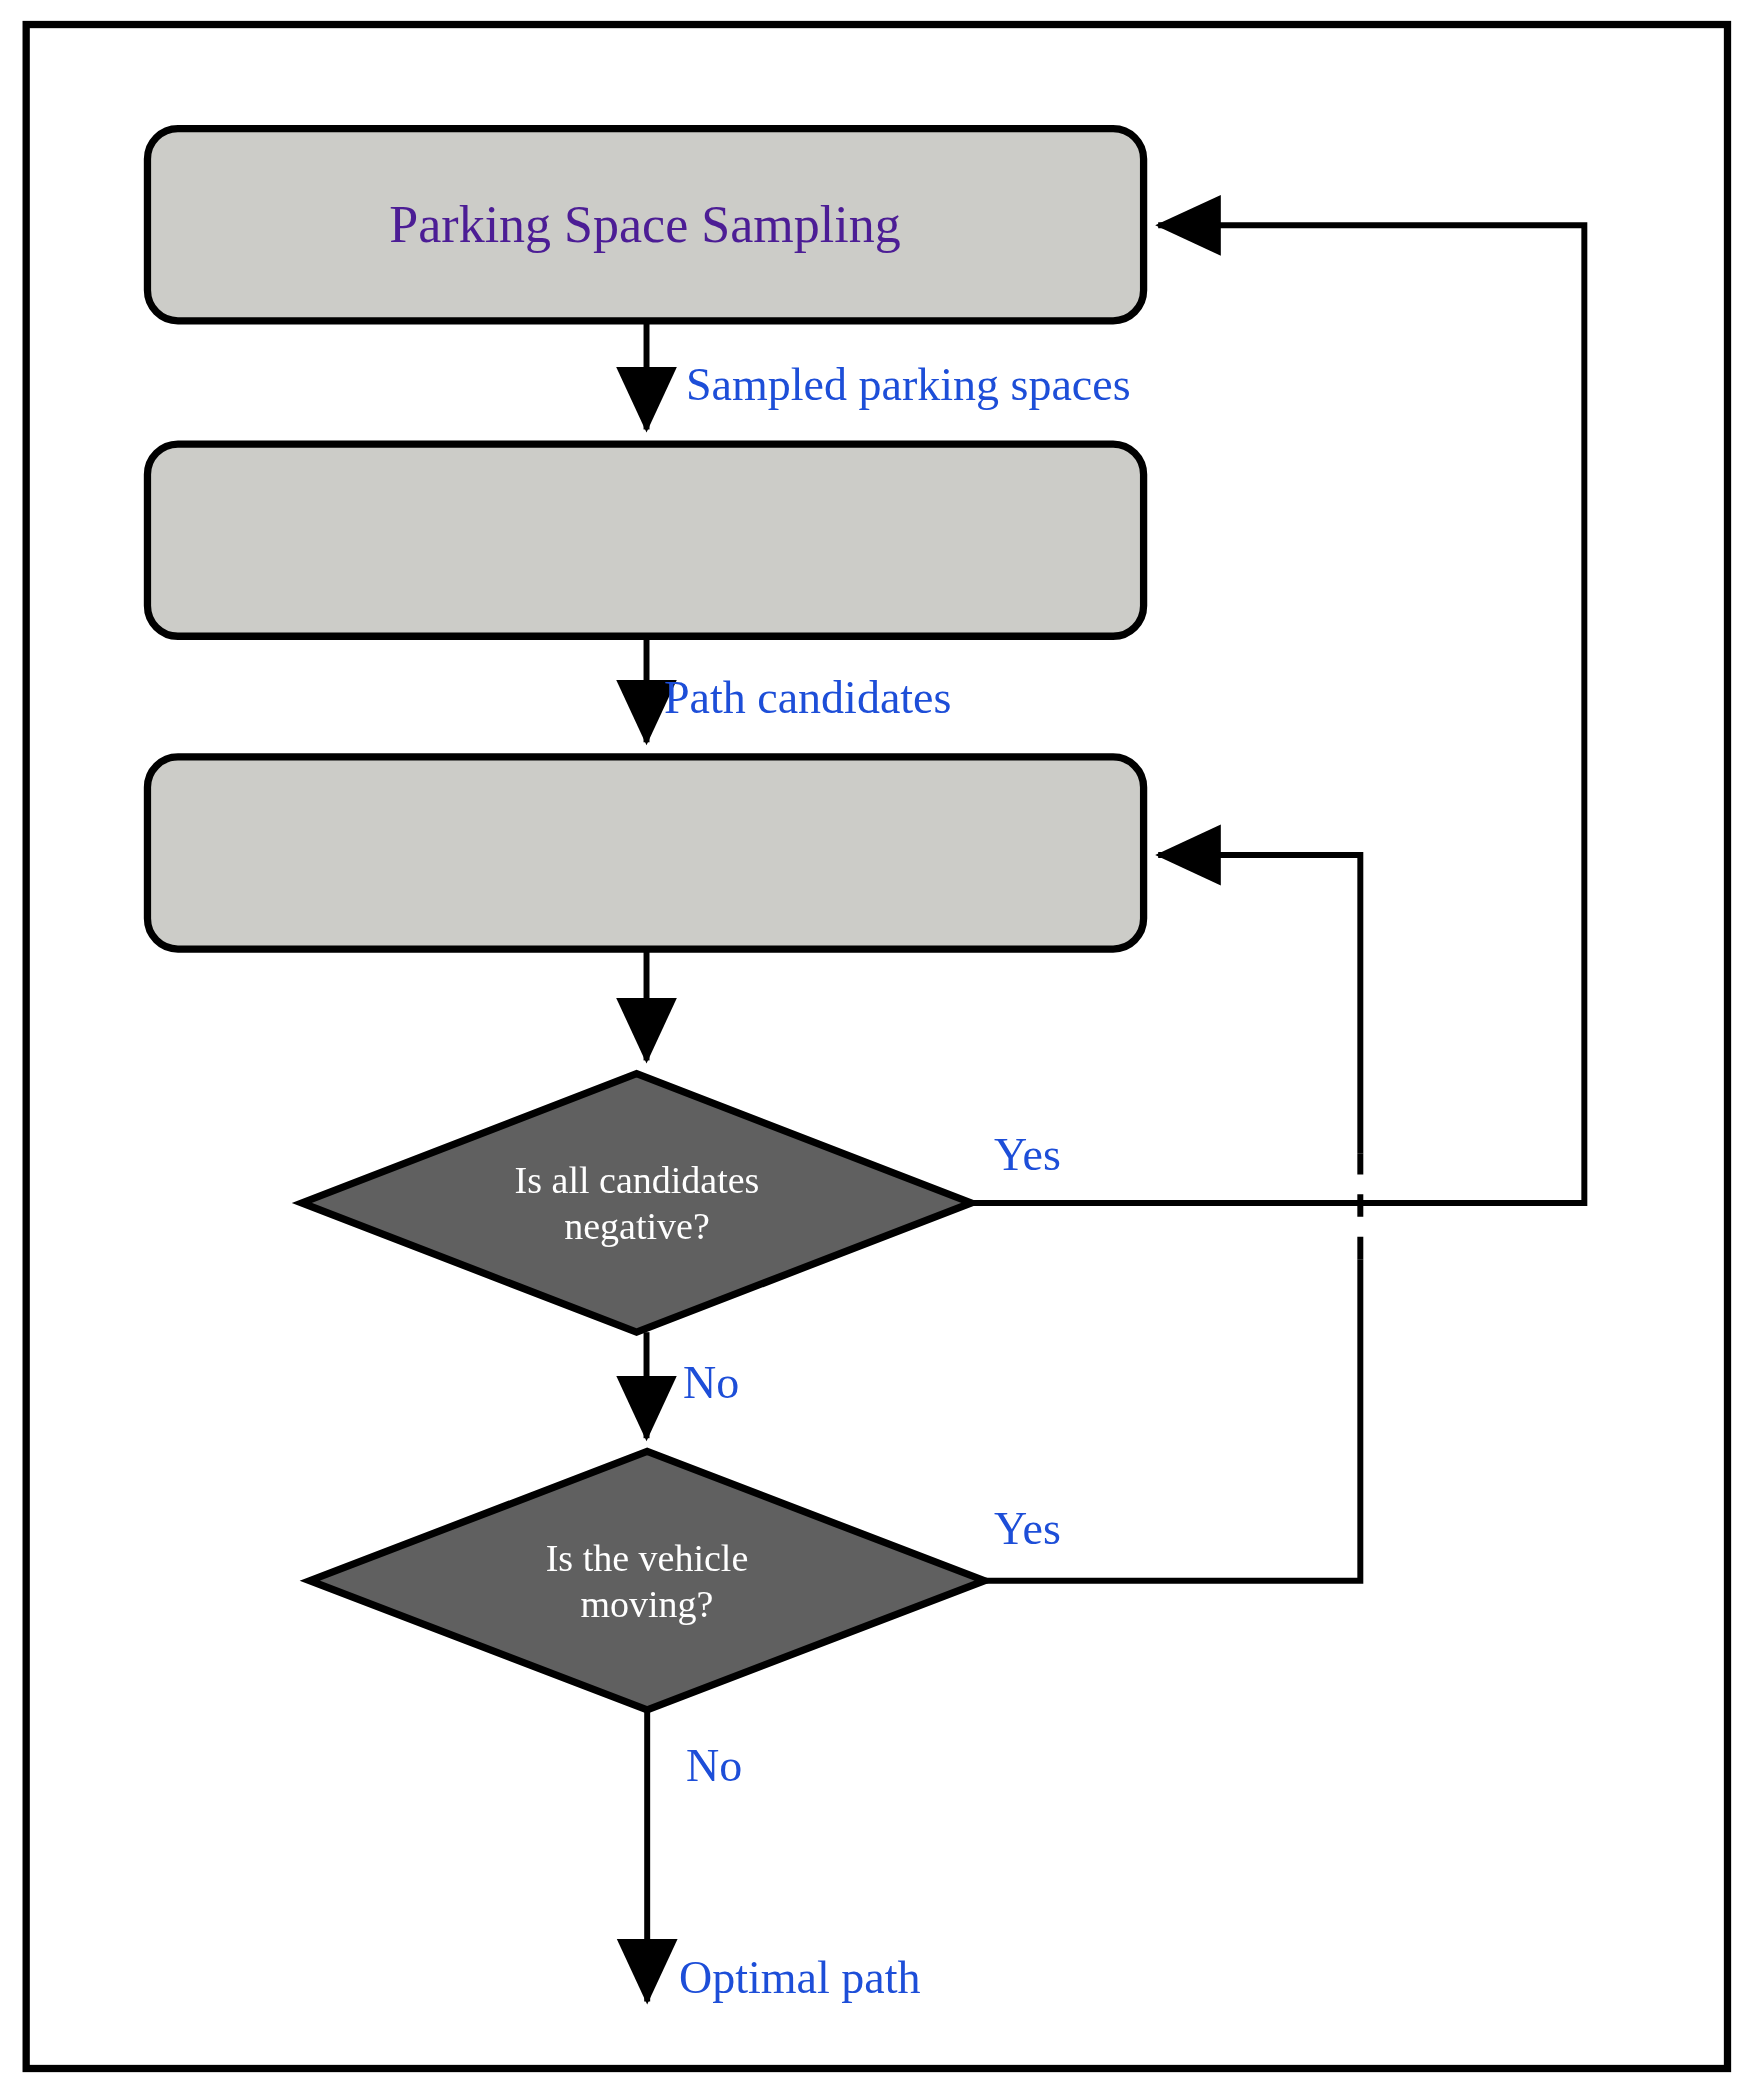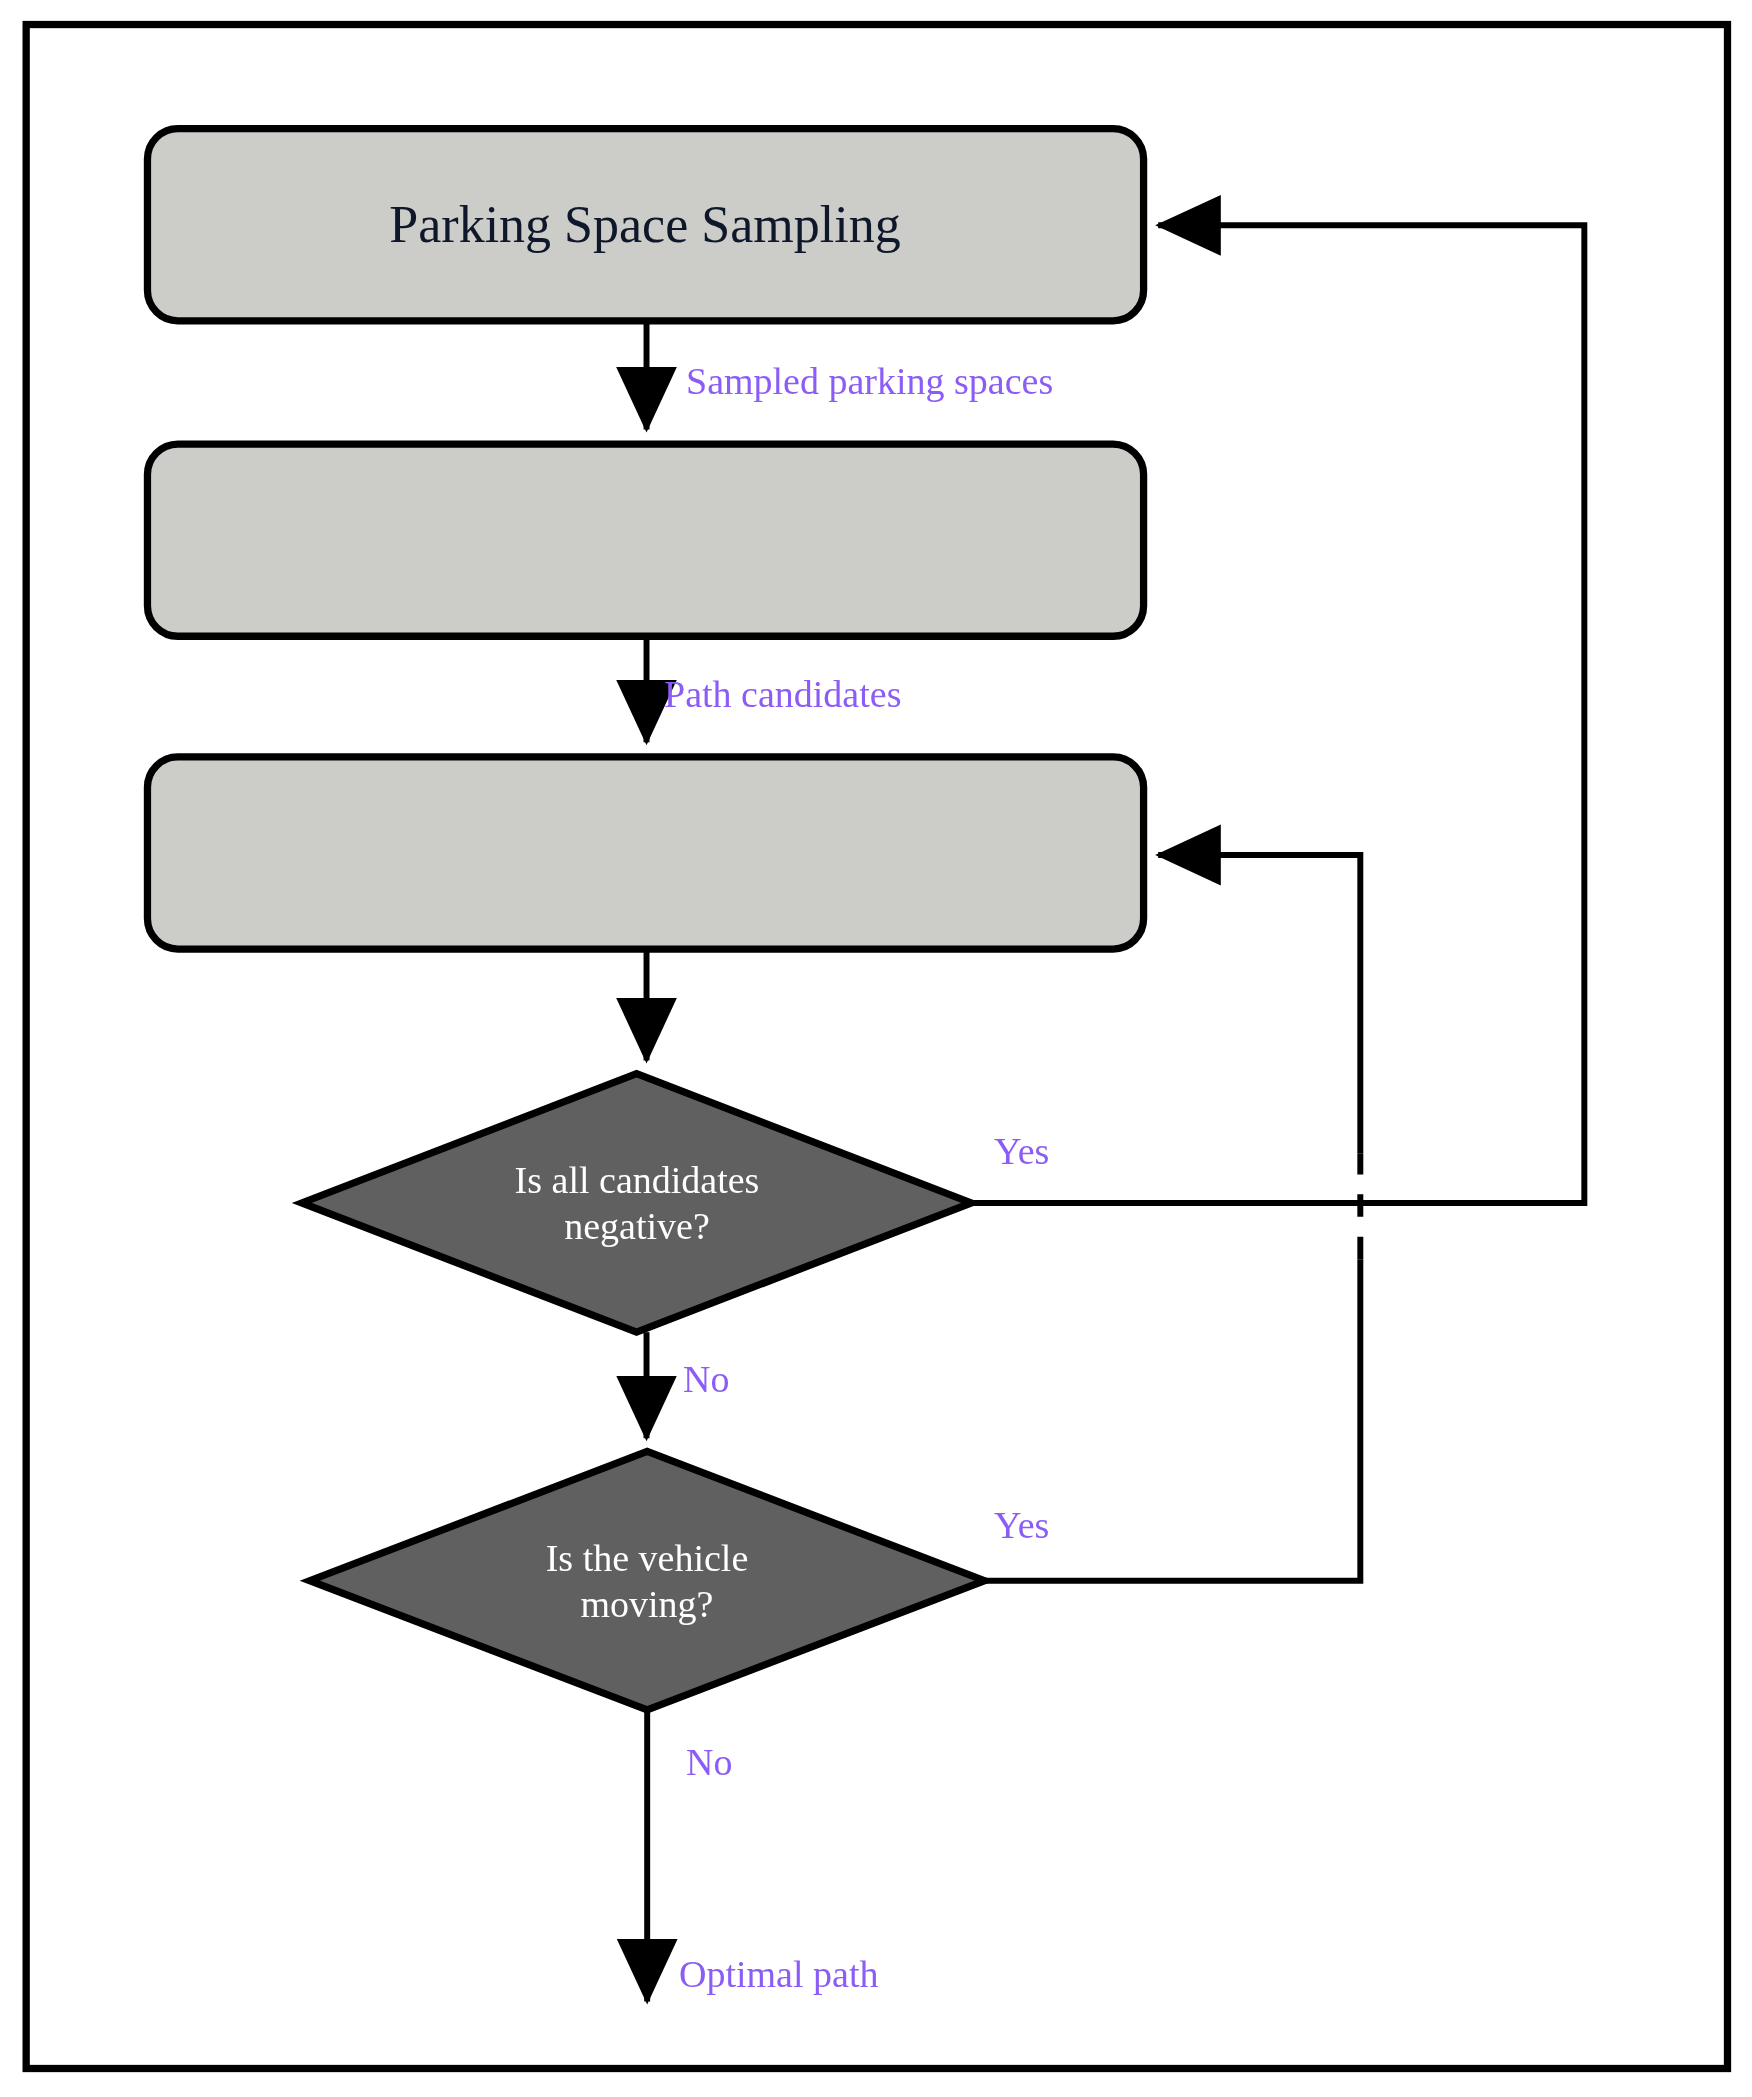--- a/index.html
+++ b/index.html
@@ -31,31 +31,31 @@
     position: absolute;
     display: flex;
     align-items: center;
     justify-content: center;
     text-align: center;
     line-height: 1.22;
     pointer-events: none;
     white-space: pre-line;
   }
   .process-label {
-    color: #0f172a;
+    color: #4c1d95;
     font-size: 52px;
   }
   .decision-label {
     color: #ffffff;
     font-size: 38px;
   }
   .edge-label {
     position: absolute;
-    color: #8b5cf6;
-    font-size: 38px;
+    color: #1d4ed8;
+    font-size: 46px;
     white-space: nowrap;
     line-height: 1;
   }
 </style>
 </head>
 <body>
 
 <div id="canvas">
 
   <svg id="flow-svg" viewBox="0 0 2644 3164" xmlns="http://www.w3.org/2000/svg">

